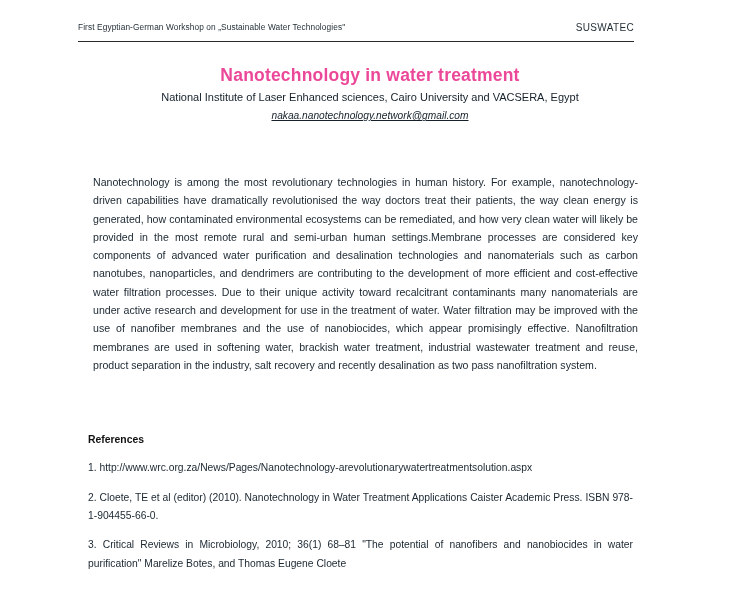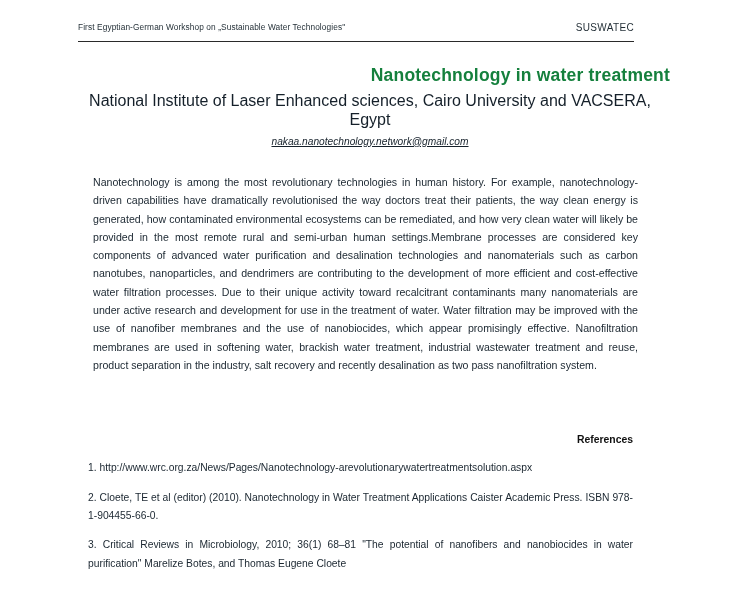--- a/index.html
+++ b/index.html
@@ -54,34 +54,33 @@
     position: absolute;
     left: 70px;
     top: 66px;
     width: 600px;
     text-align: center;
   }
   .doc-title {
     font-size: 17.5px;
     font-weight: bold;
     letter-spacing: 0.2px;
-    color: #15803d;
+    color: #ec4899;
     margin: 0 0 6px 0;
     line-height: 1.1;
-    text-align: right;
   }
   .doc-author {
     font-size: 12px;
     font-weight: bold;
     color: #101010;
     margin: 0 0 9px 0;
     line-height: 1.1;
   }
   .doc-affiliation {
-    font-size: 16px;
+    font-size: 11px;
     color: #15202a;
     margin: 0 0 6px 0;
     line-height: 1.2;
   }
   .doc-email {
     font-size: 10.2px;
     font-style: italic;
     color: #15202a;
     margin: 0;
     line-height: 1.2;
@@ -107,21 +106,20 @@
     left: 88px;
     top: 434px;
     width: 545px;
   }
   .ref-heading {
     font-size: 10.4px;
     font-weight: bold;
     color: #101010;
     margin: 0 0 14px 0;
     line-height: 1.1;
-    text-align: right;
   }
   .ref-item {
     font-size: 10.3px;
     line-height: 18.3px;
     color: #1a2630;
     margin: 0 0 11px 0;
     text-align: justify;
     text-justify: inter-word;
   }
   .ref-item.plain {

